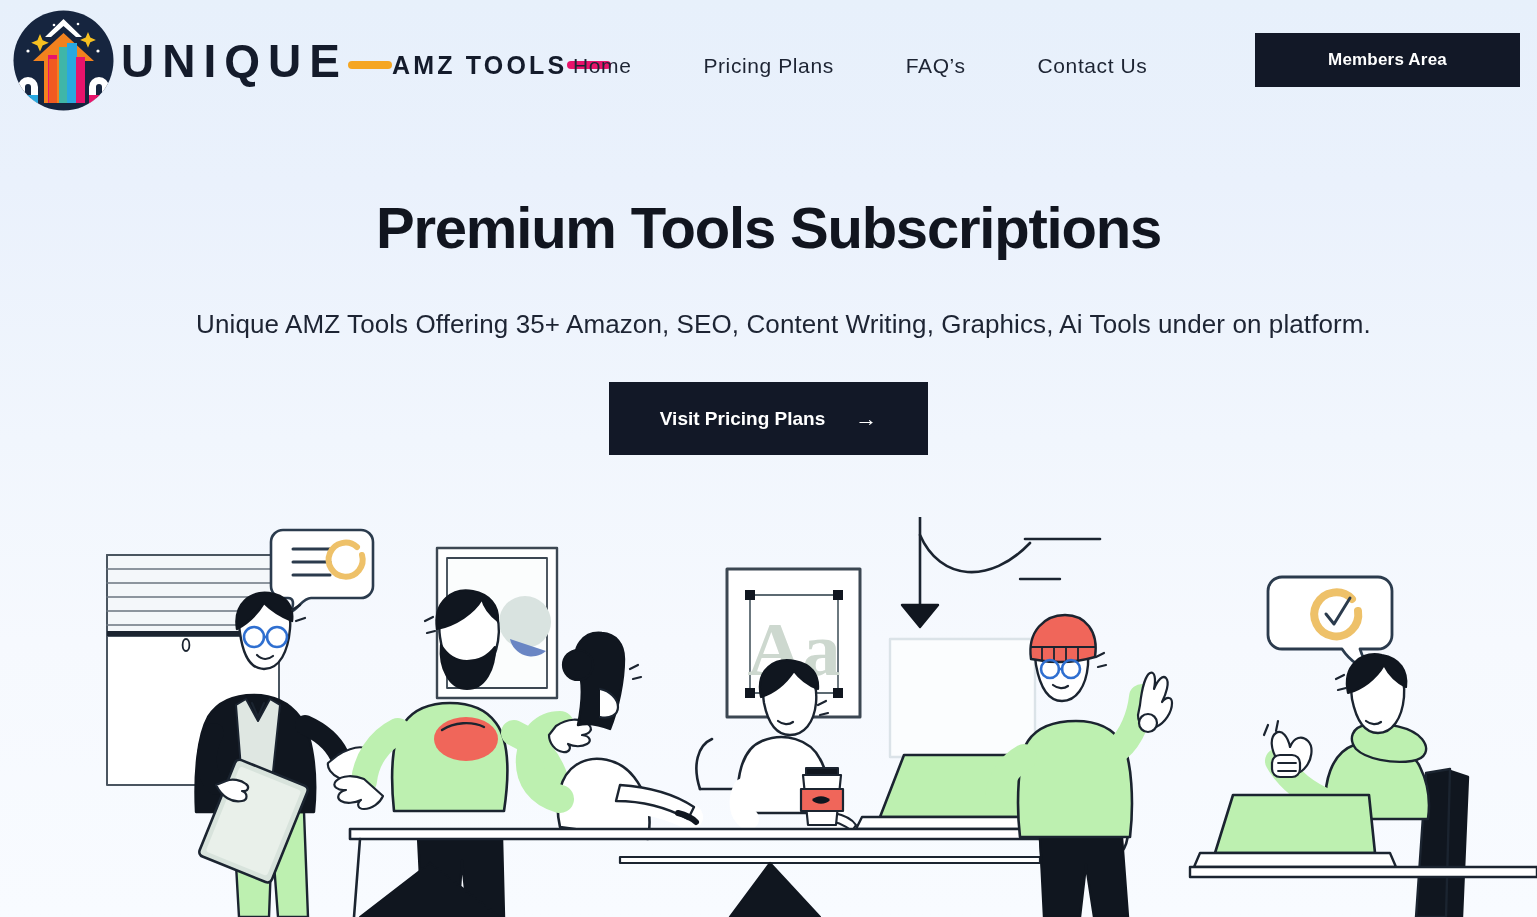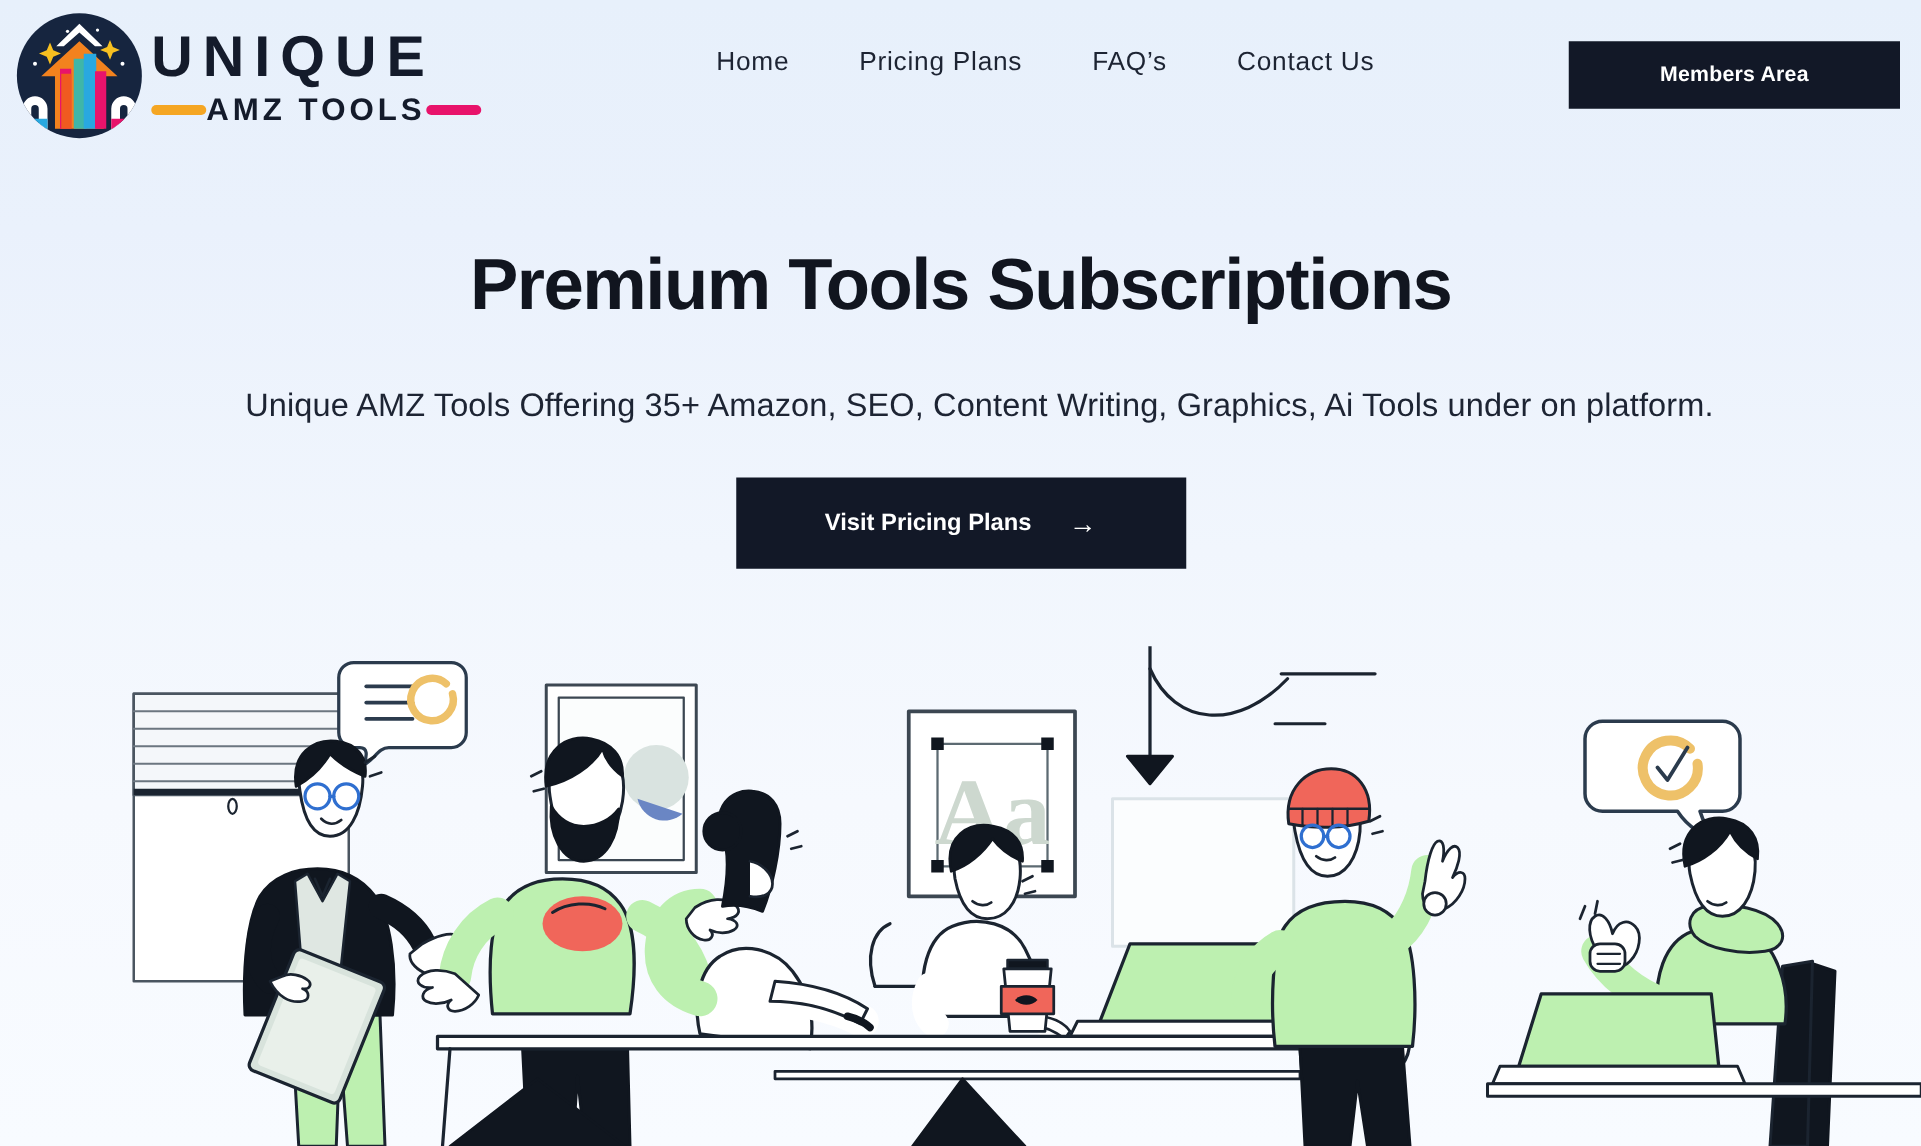--- a/index.html
+++ b/index.html
@@ -38,21 +38,20 @@
     height: 112px;
   }
   .logo-mark {
     width: 107px; height: 107px;
     flex: 0 0 107px;
     position: relative;
   }
   .brand-text {
     margin-left: 4px;
     display: flex;
-    flex-direction: column;
     justify-content: center;
     padding-top: 2px;
   }
   .brand-name {
     font-size: 46px;
     font-weight: 900;
     letter-spacing: 8px;
     color: #141b2b;
     line-height: 1;
     font-family: "Liberation Sans", sans-serif;
@@ -74,23 +73,23 @@
     font-size: 25px;
     font-weight: 900;
     letter-spacing: 3.2px;
     color: #141b2b;
     line-height: 1;
   }
 
   .nav {
     position: absolute;
     left: 545px;
-    top: 32px;
-    display: flex;
-    gap: 0px;
+    top: 48px;
+    display: flex;
+    gap: 16px;
   }
   .nav a {
     color: #1d2433;
     text-decoration: none;
     font-size: 21px;
     font-weight: 400;
     letter-spacing: 0.6px;
     padding: 6px 28px;
     white-space: nowrap;
   }
@@ -141,21 +140,21 @@
     color: #1d2433;
     letter-spacing: 0.1px;
     margin-left: 30px;
   }
   .cta-wrap {
     margin-top: 42px;
     display: flex;
     justify-content: center;
   }
   .cta {
-    width: 360px;
+    width: 319px;
     height: 73px;
     background: #121827;
     color: #fff;
     border: none;
     font-size: 19px;
     font-weight: 700;
     display: flex;
     align-items: center;
     justify-content: center;
     gap: 30px;

